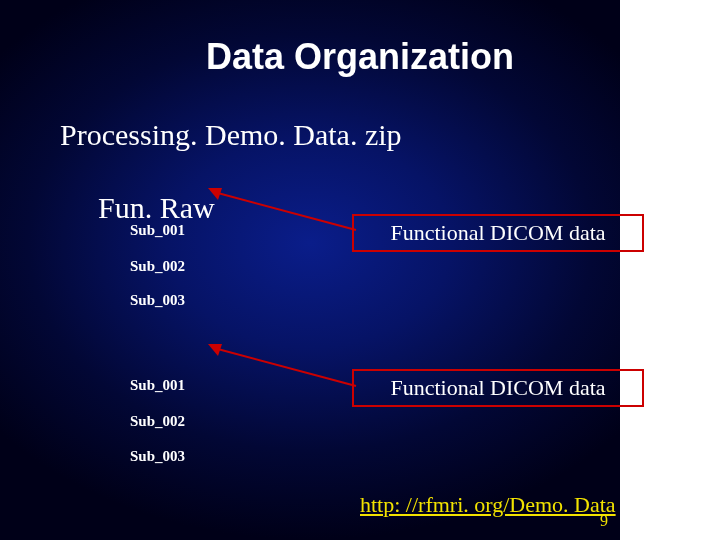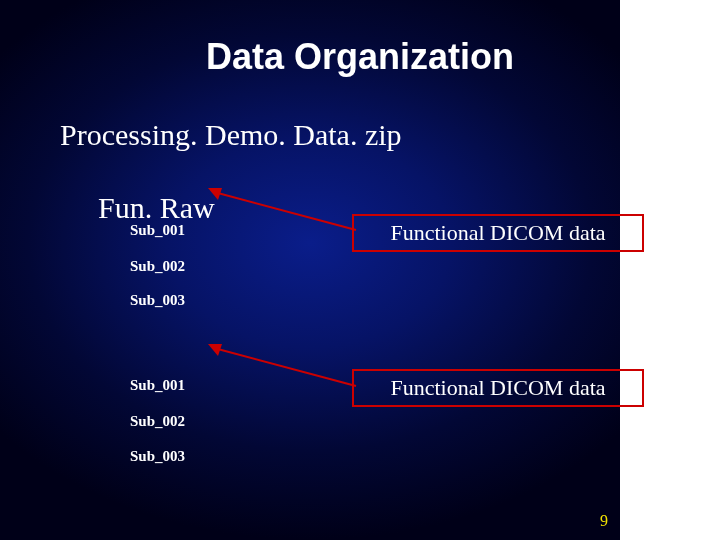--- a/index.html
+++ b/index.html
@@ -114,16 +114,17 @@
   <div class="sub" style="top:413px;">Sub_002</div>
   <div class="sub" style="top:448px;">Sub_003</div>
 
   <svg class="arrow" style="left:208px; top:344px;" width="150" height="44">
     <line x1="148" y1="42" x2="6" y2="4" stroke="#cc0000" stroke-width="2"></line>
     <polygon points="0,0 14,0 10,12" fill="#cc0000"></polygon>
   </svg>
 
   <div class="callout-box" style="top:369px;">Functional DICOM data</div>
 
+  <a class="link">http: //rfmri. org/Demo. Data</a>
 
   <div class="page-num">9</div>
 
 </div>
 
 </body></html>

